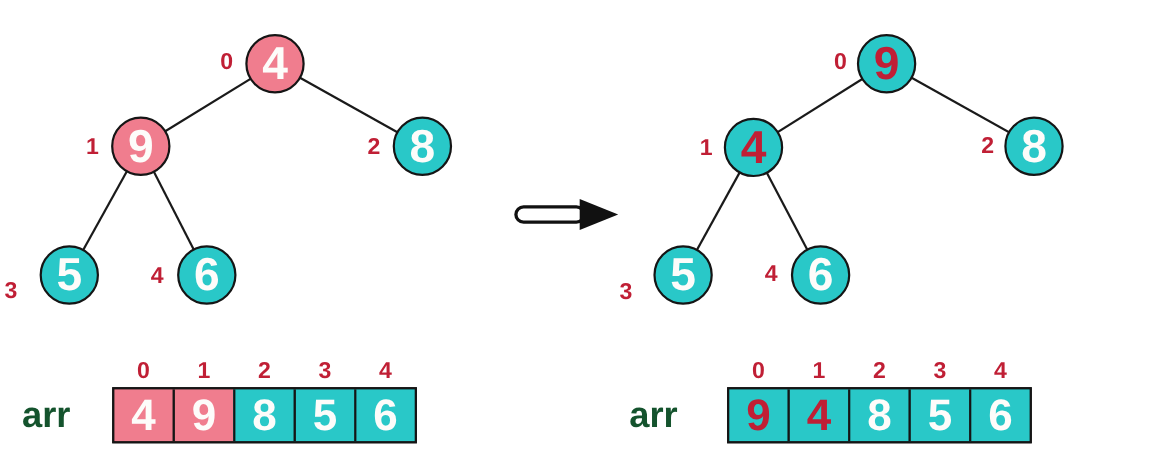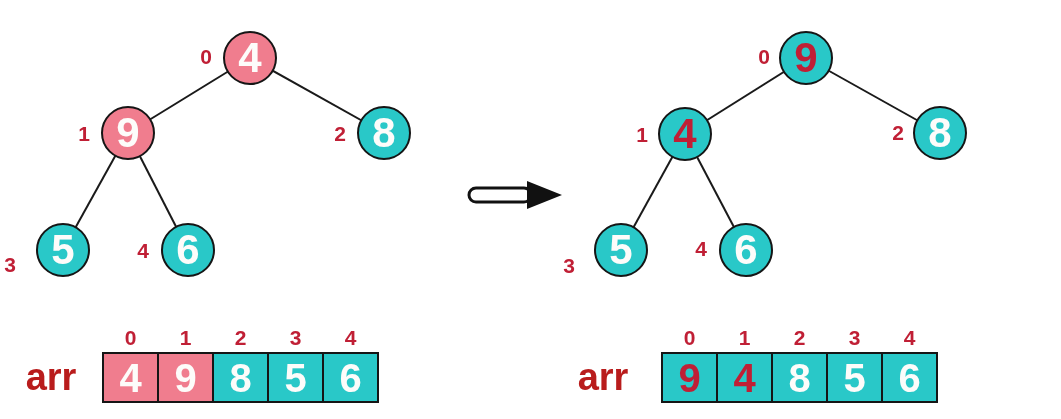--- a/index.html
+++ b/index.html
@@ -40,22 +40,22 @@
   .cell[data-color="teal"] { background:#29c8c8; }
   .cell-value { font-weight:bold; font-size:40px; line-height:1; }
 
   .array-indices { position:absolute; display:flex; }
   .array-indices .arr-idx {
     width:55px; text-align:center; font-weight:bold; font-size:21px;
     line-height:22px; color:#c01f35;
   }
 
   .arr-label {
-    position:absolute; width:62px; text-align:center;
-    font-weight:bold; font-size:38px; line-height:36px; color:#b91c1c;
+    position:absolute; width:62px; text-align:left;
+    font-weight:bold; font-size:33px; line-height:36px; color:#14532d;
   }
 </style>
 </head>
 <body>
 
 <div class="canvas">
 
   <svg class="edges" width="1061" height="419" viewBox="0 0 1061 419">
 
     <line x1="250" y1="58" x2="128" y2="133" stroke="#1a1a1a" stroke-width="2"></line>

